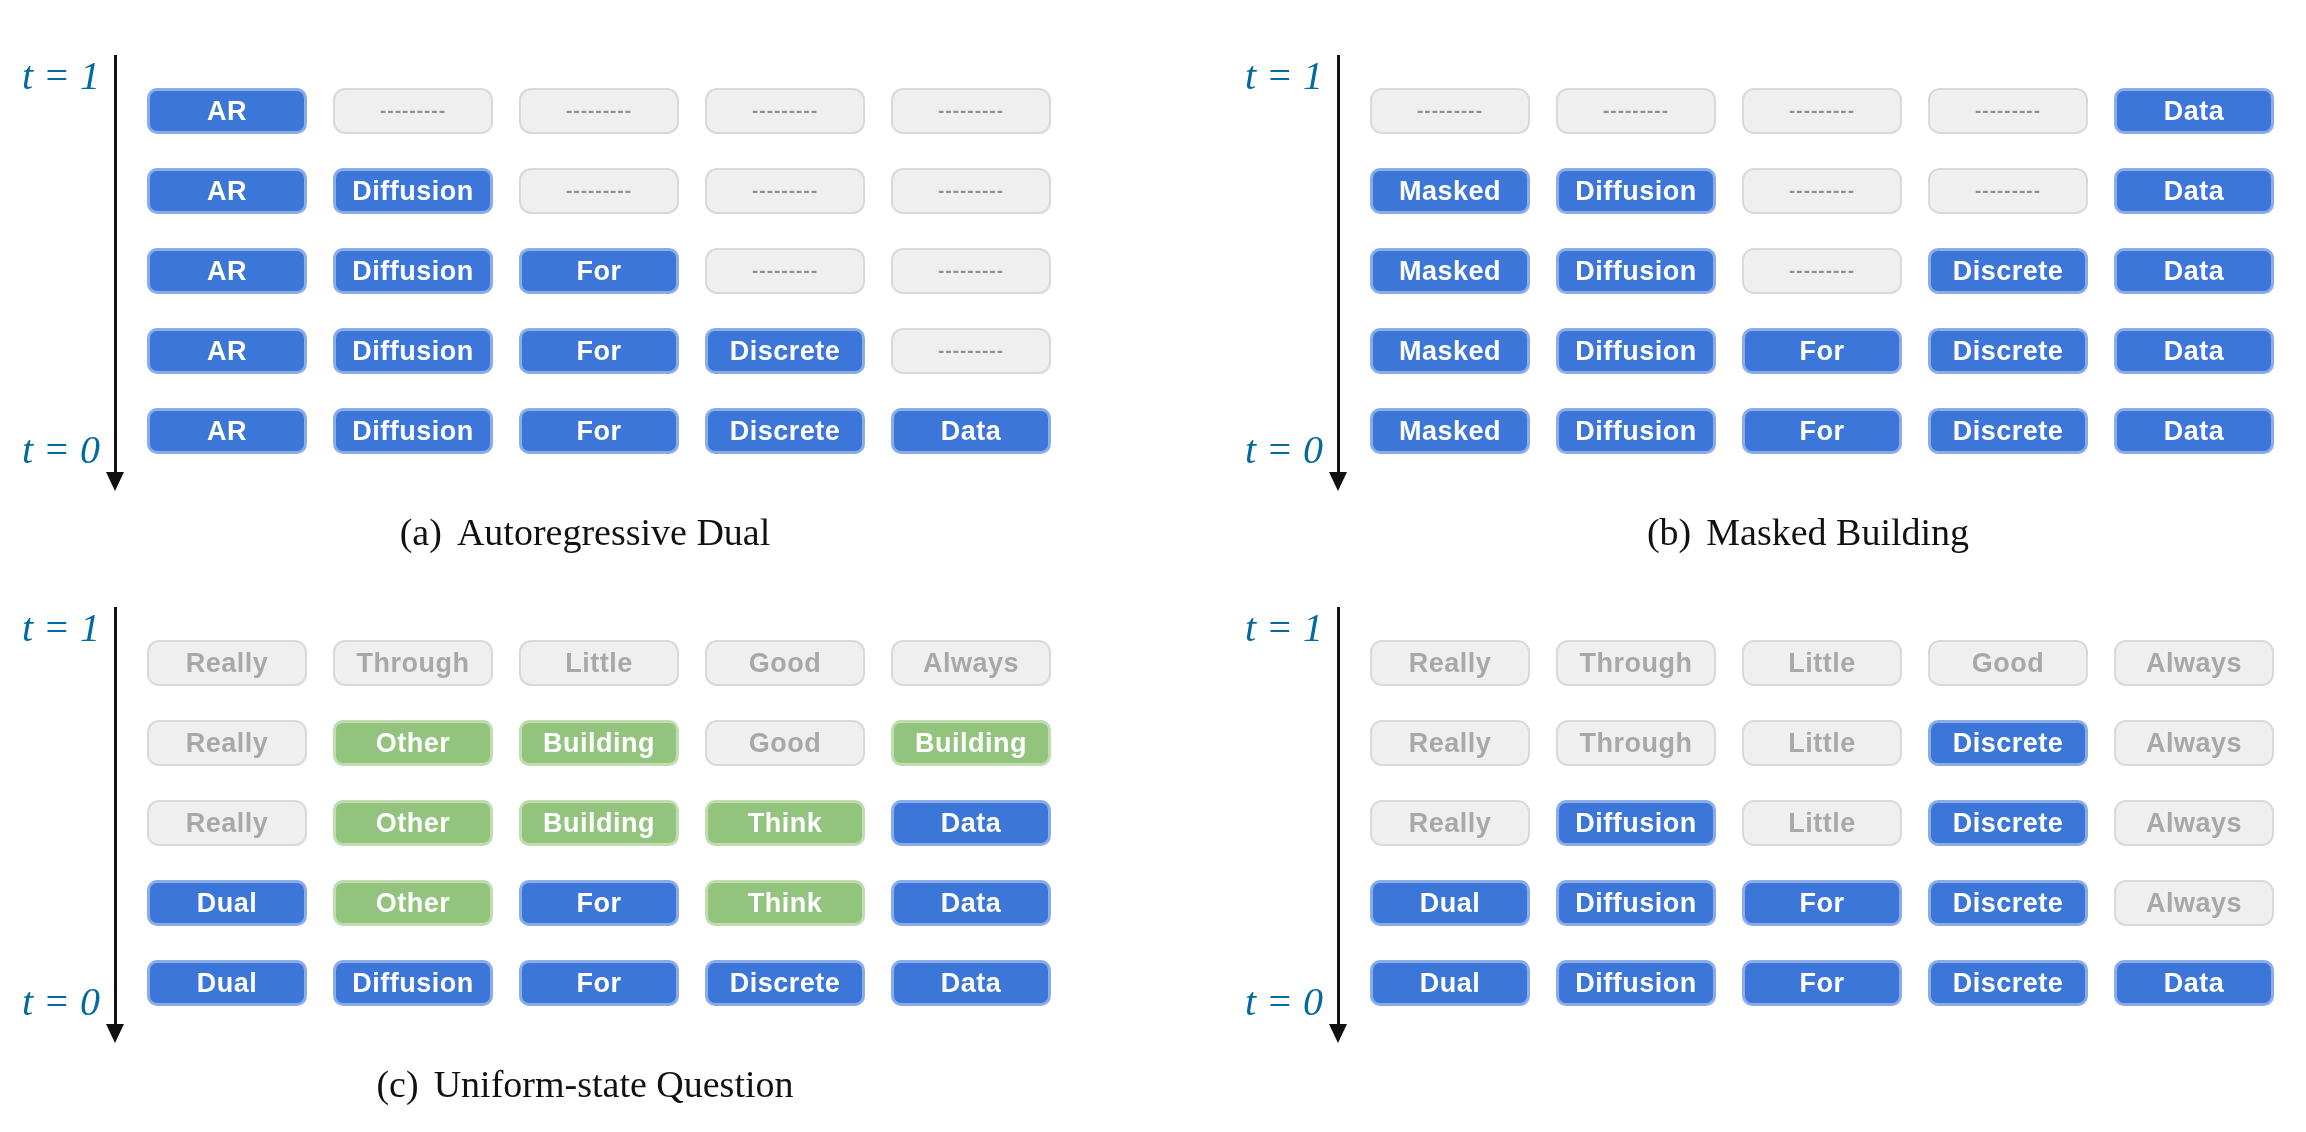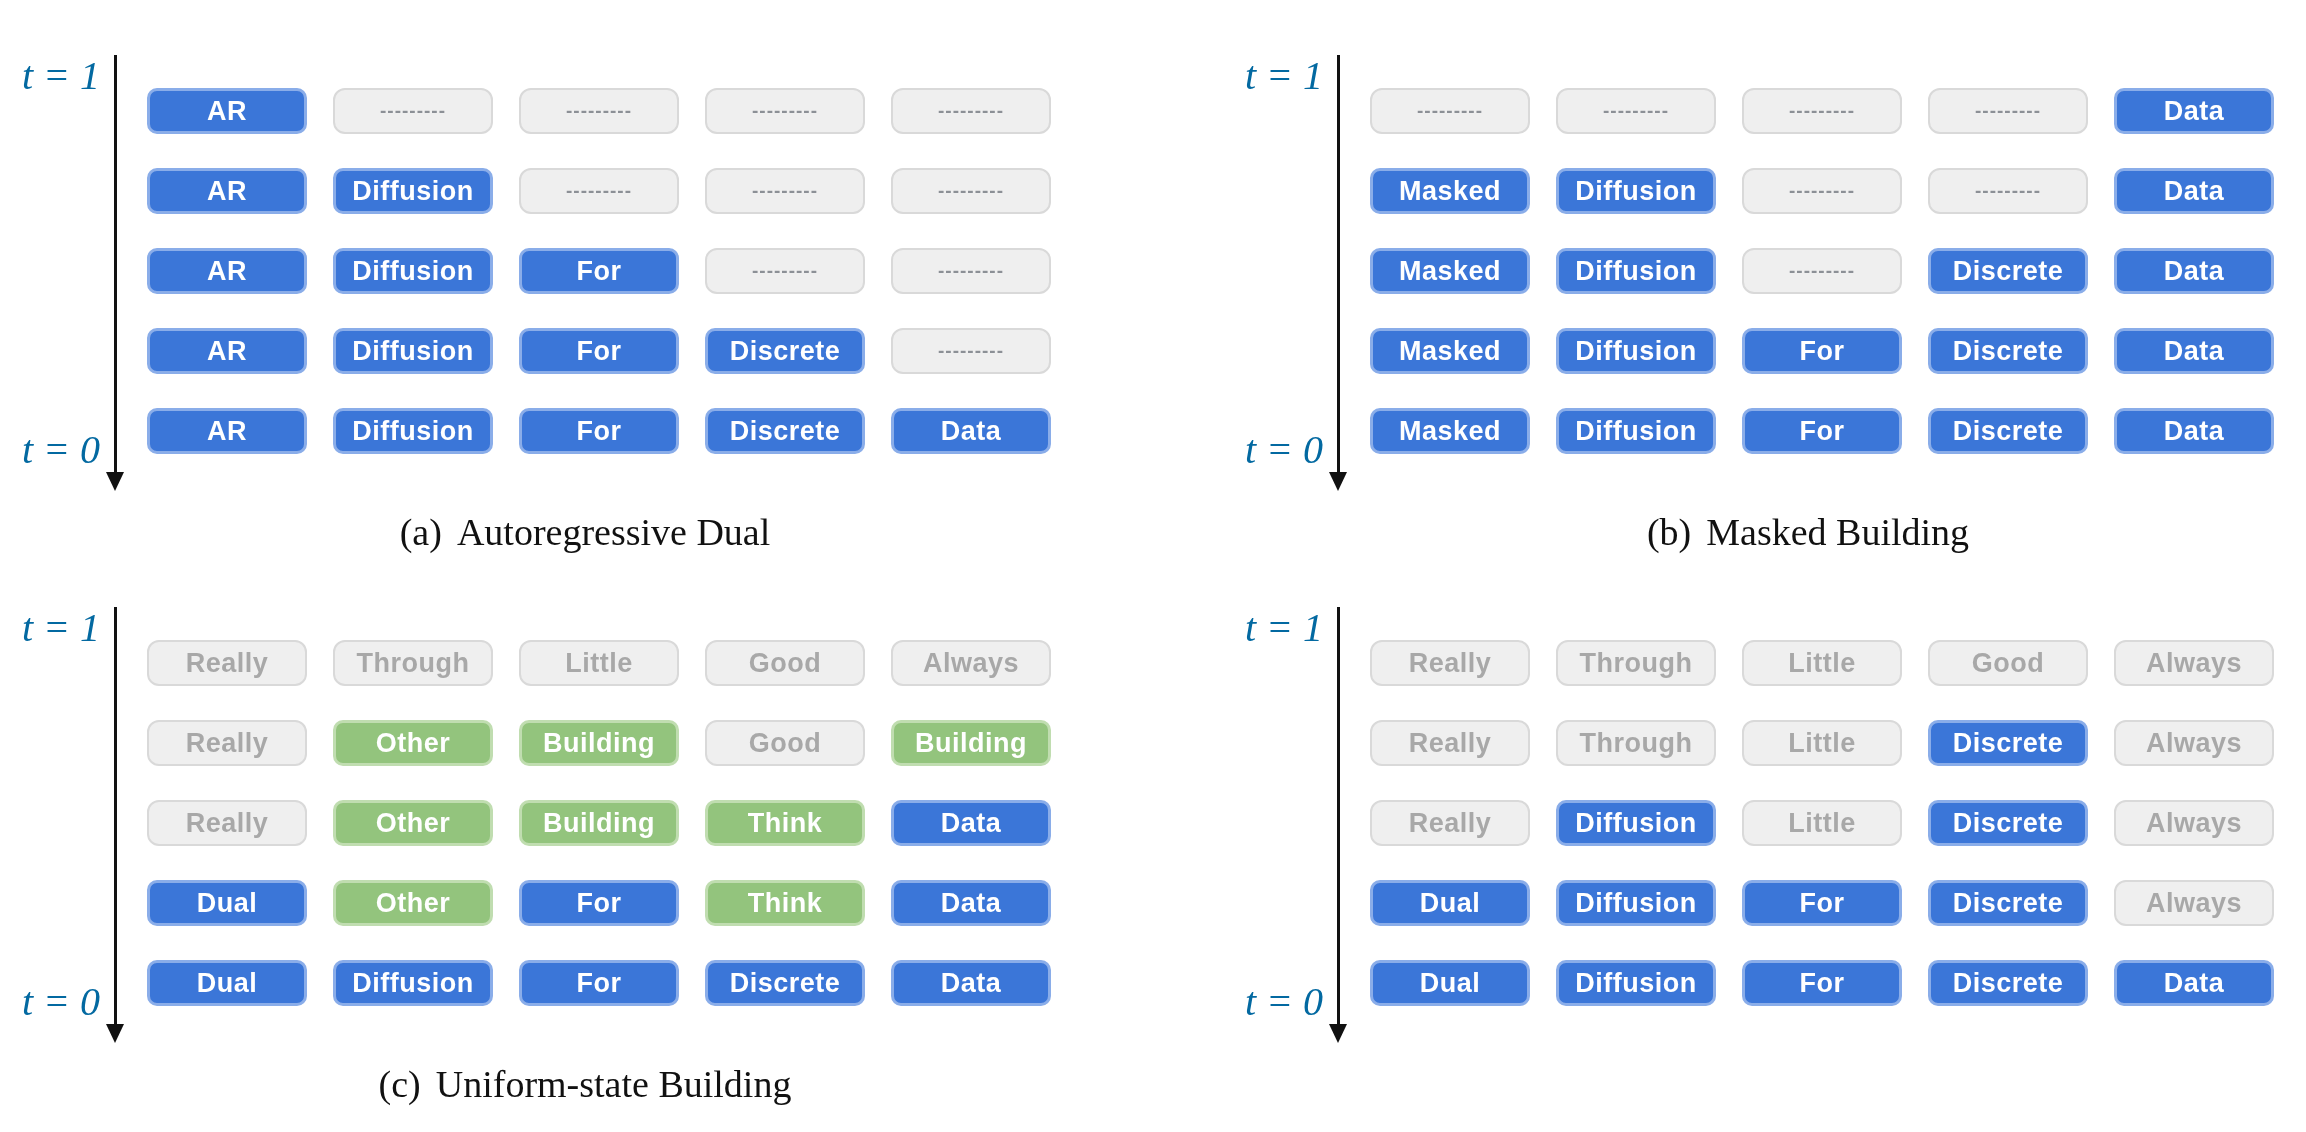--- a/index.html
+++ b/index.html
@@ -224,21 +224,21 @@
         <div class="token blue" style="left: 372px; top: 240px;">For</div>
         <div class="token green" style="left: 558px; top: 240px;">Think</div>
         <div class="token blue" style="left: 744px; top: 240px;">Data</div>
         <div class="token blue" style="left: 0px; top: 320px;">Dual</div>
         <div class="token blue" style="left: 186px; top: 320px;">Diffusion</div>
         <div class="token blue" style="left: 372px; top: 320px;">For</div>
         <div class="token blue" style="left: 558px; top: 320px;">Discrete</div>
         <div class="token blue" style="left: 744px; top: 320px;">Data</div>
       </div>
     <div class="caption">
-      <span>(c)</span><span class="cap-text">Uniform-state Building</span>
+      <span>(c)</span><span class="cap-text">Uniform-state Question</span>
     </div>
   </div>
 
   <div class="panel" id="panel-d">
     <div class="time-label top">t = 1</div>
     <div class="time-label bottom">t = 0</div>
     <div class="axis-line"></div>
     <div class="arrowhead"></div>
     <div class="grid">
         <div class="token gray" style="left: 0px; top: 0px;">Really</div>

